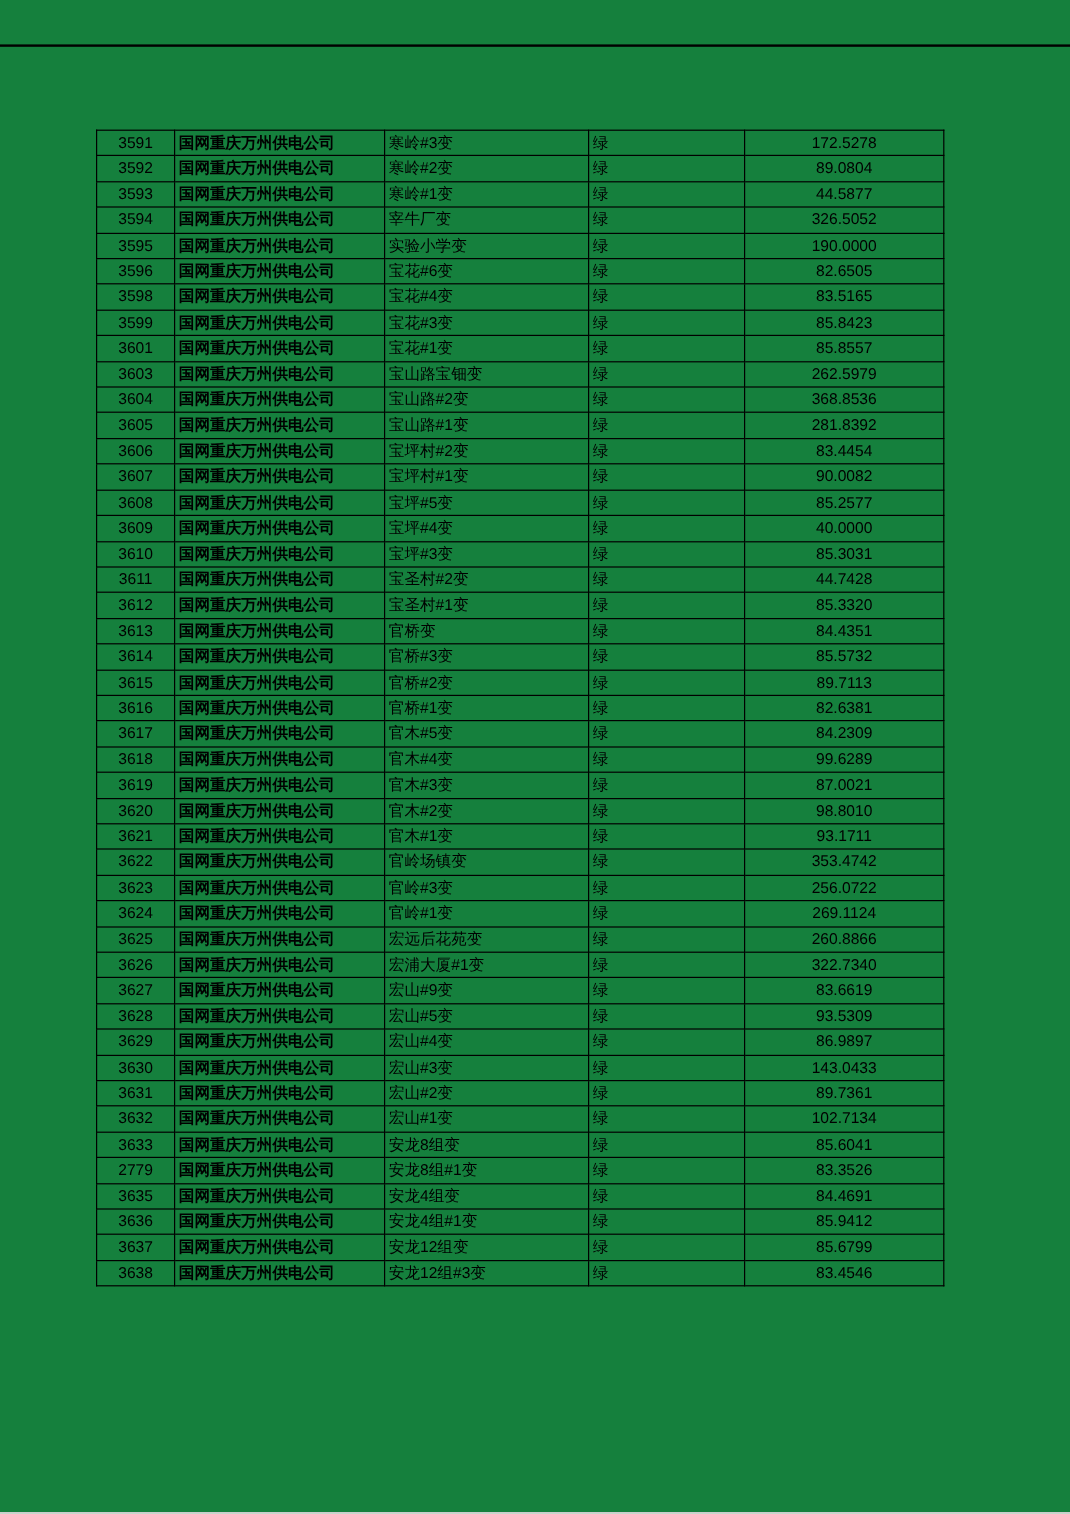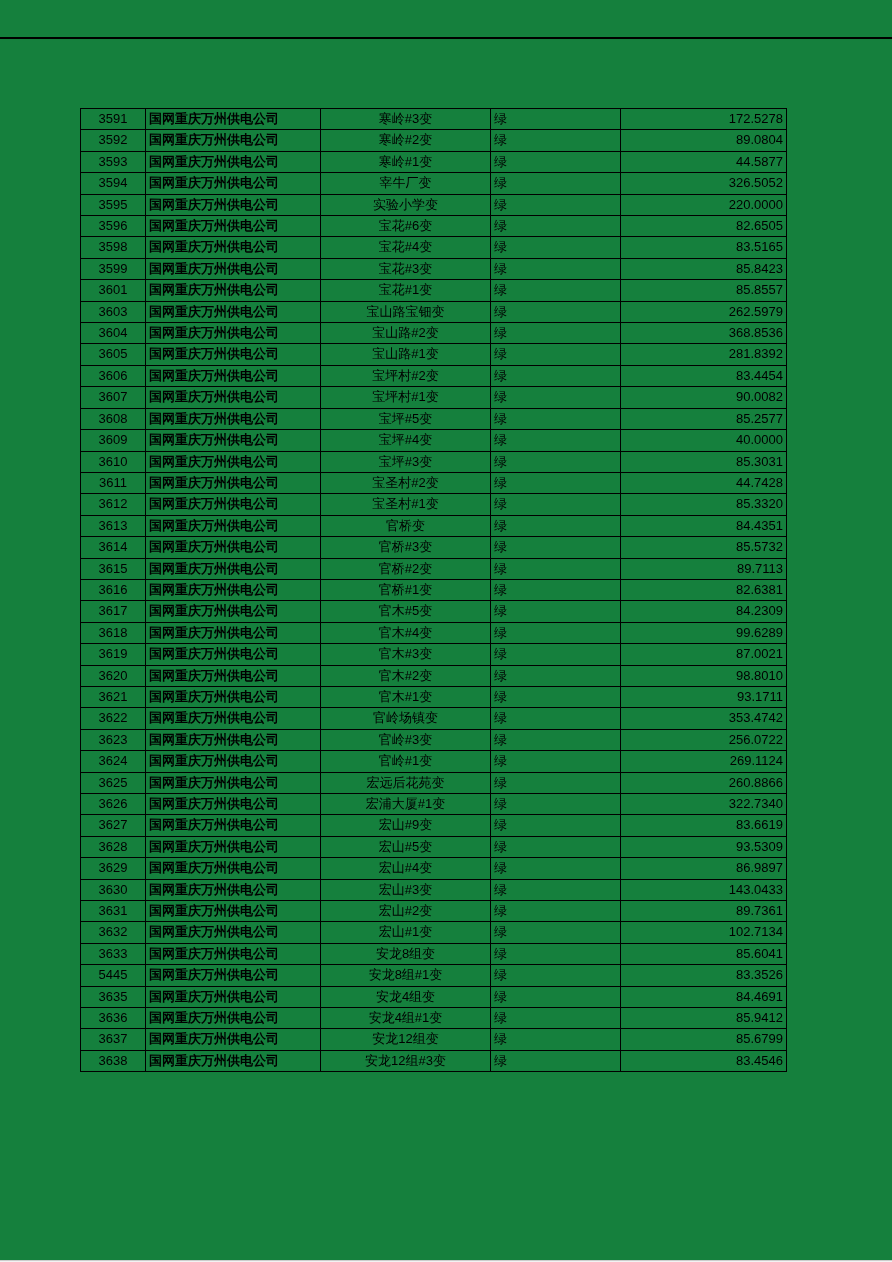--- a/index.html
+++ b/index.html
@@ -49,23 +49,23 @@
     height: 20.4px;
     font-size: 13px;
     line-height: 20.4px;
     padding: 0 3px;
     white-space: nowrap;
     overflow: hidden;
     vertical-align: middle;
   }
   td.col-id     { width: 65px;  text-align: center; }
   td.col-company{ width: 175px; text-align: left; font-weight: bold; }
-  td.col-station{ width: 170px; text-align: center; }
+  td.col-station{ width: 170px; text-align: left; }
   td.col-status { width: 130px; text-align: left; }
-  td.col-value  { width: 166px; text-align: right; }
+  td.col-value  { width: 166px; text-align: center; }
 </style>
 </head>
 <body>
 
 <div class="page">
   <div class="top-rule"></div>
 
   <div class="table-wrap">
     <table class="data-table">
       <colgroup>
@@ -106,21 +106,21 @@
     <td class="col-station">宰牛厂变</td>
     <td class="col-status">绿</td>
     <td class="col-value">326.5052</td>
   </tr>
 
   <tr>
     <td class="col-id">3595</td>
     <td class="col-company">国网重庆万州供电公司</td>
     <td class="col-station">实验小学变</td>
     <td class="col-status">绿</td>
-    <td class="col-value">220.0000</td>
+    <td class="col-value">190.0000</td>
   </tr>
 
   <tr>
     <td class="col-id">3596</td>
     <td class="col-company">国网重庆万州供电公司</td>
     <td class="col-station">宝花#6变</td>
     <td class="col-status">绿</td>
     <td class="col-value">82.6505</td>
   </tr>
 
@@ -393,21 +393,21 @@
 
   <tr>
     <td class="col-id">3633</td>
     <td class="col-company">国网重庆万州供电公司</td>
     <td class="col-station">安龙8组变</td>
     <td class="col-status">绿</td>
     <td class="col-value">85.6041</td>
   </tr>
 
   <tr>
-    <td class="col-id">5445</td>
+    <td class="col-id">2779</td>
     <td class="col-company">国网重庆万州供电公司</td>
     <td class="col-station">安龙8组#1变</td>
     <td class="col-status">绿</td>
     <td class="col-value">83.3526</td>
   </tr>
 
   <tr>
     <td class="col-id">3635</td>
     <td class="col-company">国网重庆万州供电公司</td>
     <td class="col-station">安龙4组变</td>

